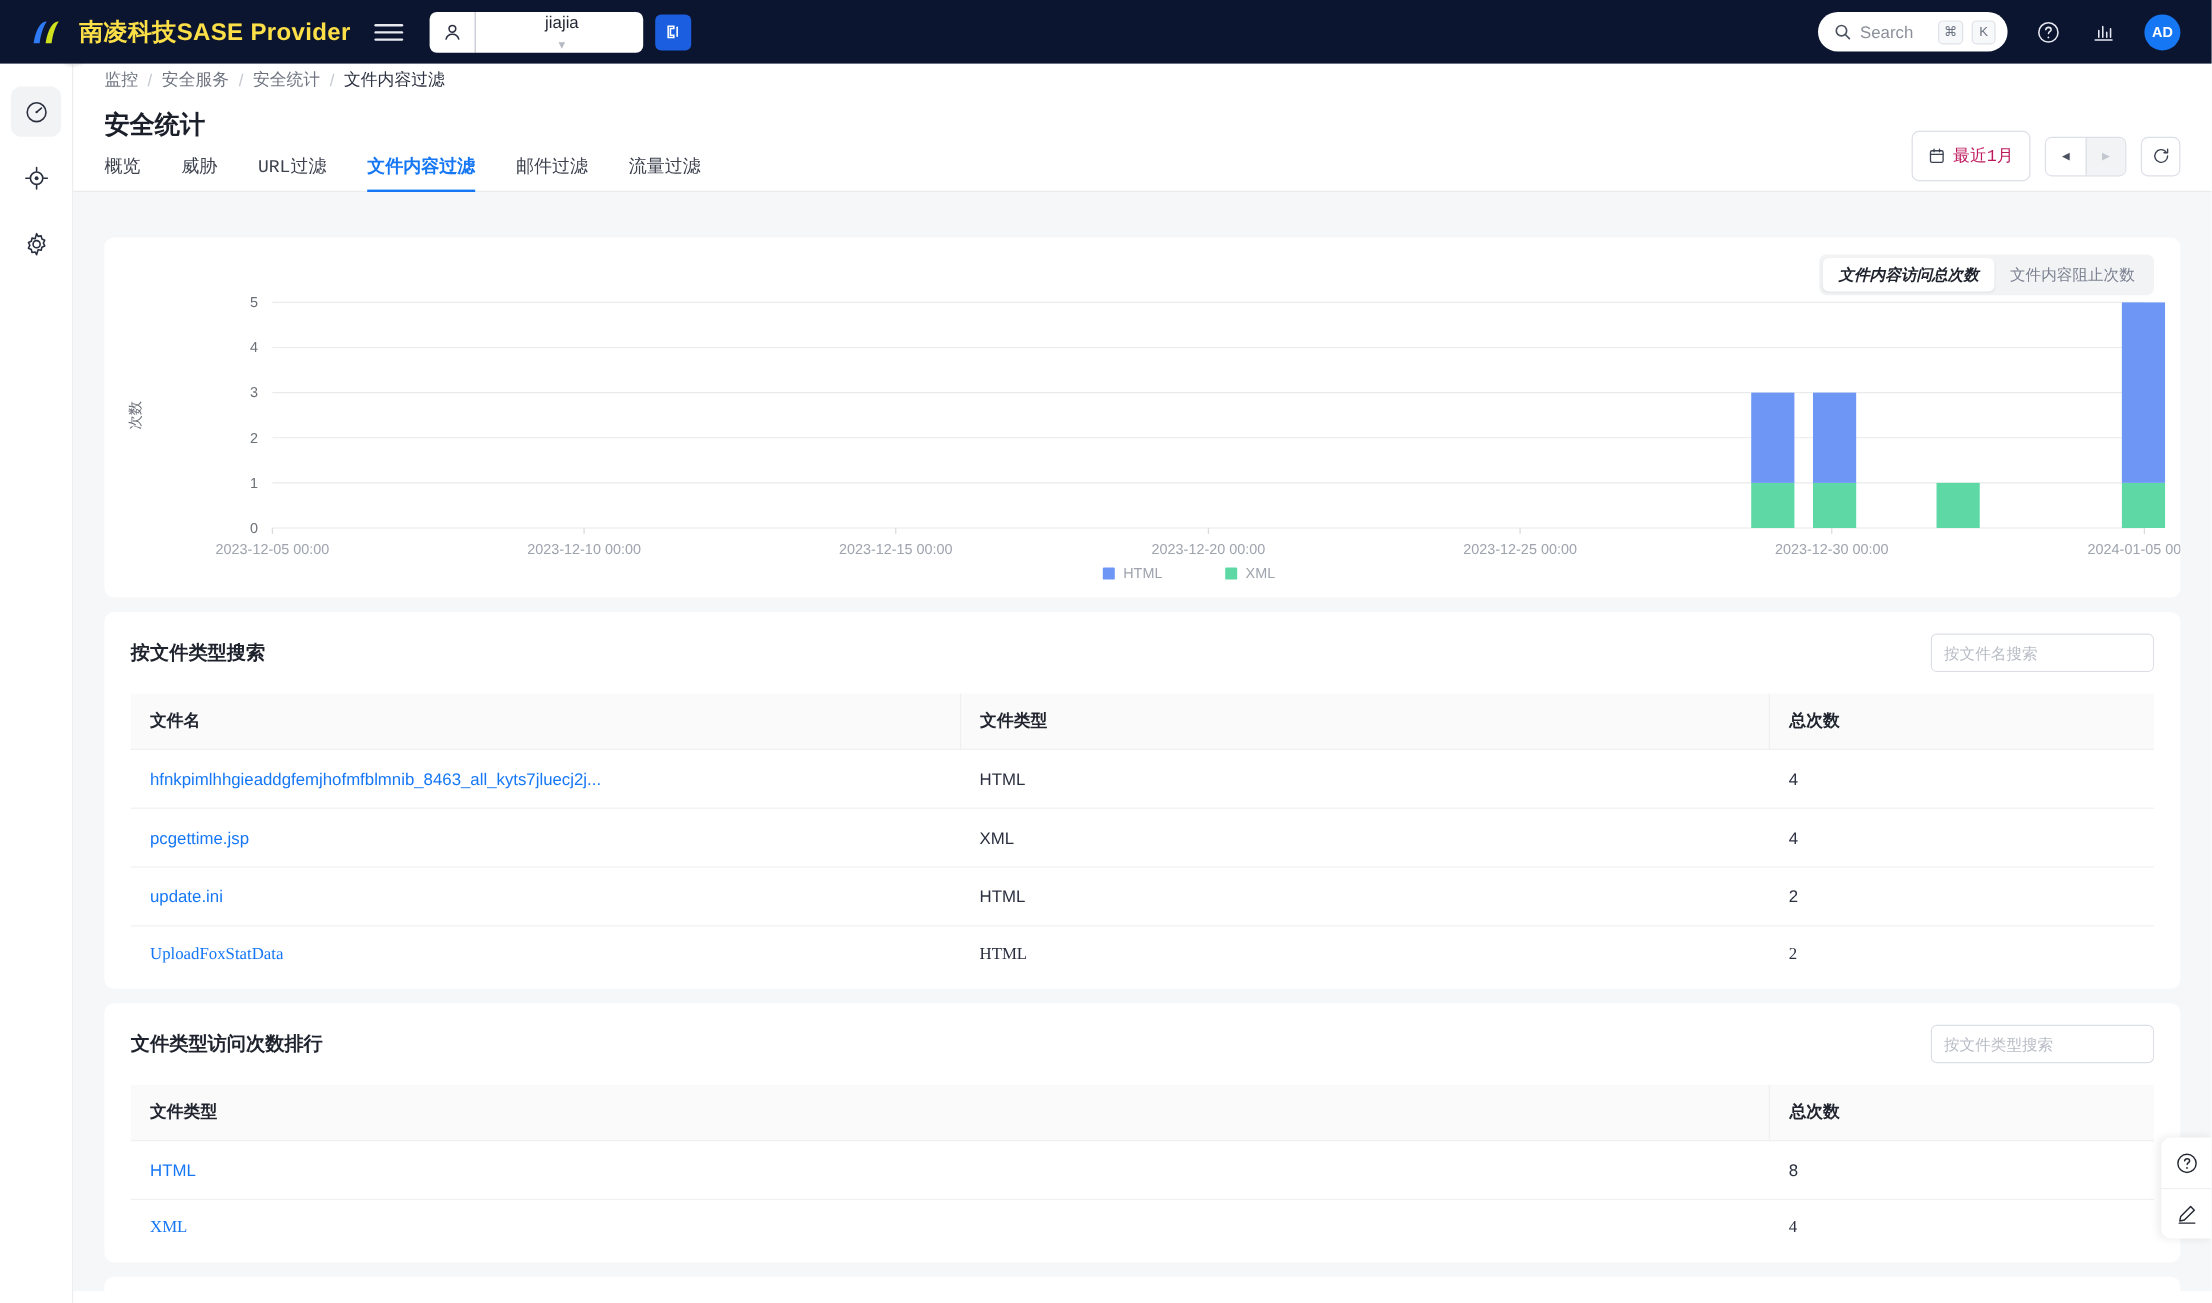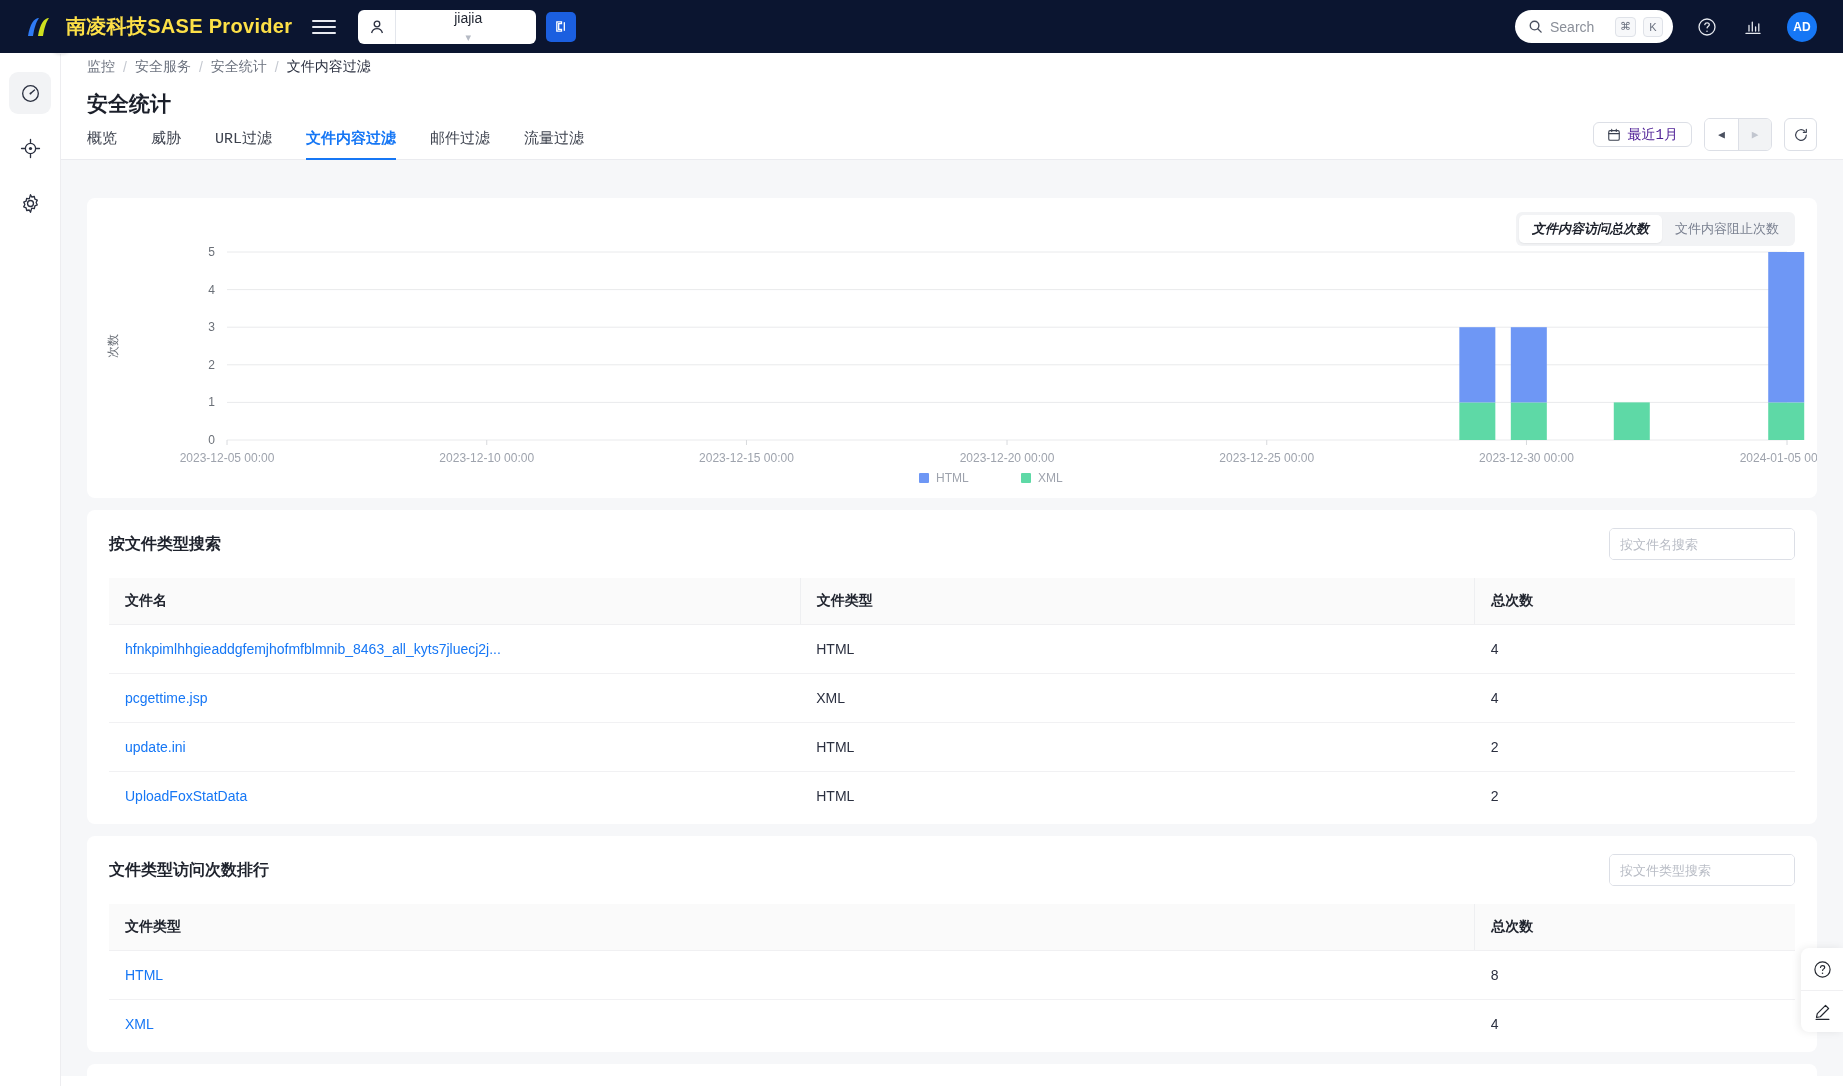--- a/index.html
+++ b/index.html
@@ -115,23 +115,23 @@
     font-size: 15px; color: #3d424e; padding-bottom: 11px; cursor: pointer; position: relative;
   }
   .tab.active { color: #1677f5; font-weight: 600; }
   .tab.active::after {
     content: ""; position: absolute; left: 0; right: 0; bottom: -1px; height: 2px; background: #1677f5;
   }
   .range-controls {
     position: absolute; right: 26px; bottom: 8px; display: flex; align-items: center; gap: 12px;
   }
   .btn-outline {
-    height: 25px; border: 1px solid #dcdfe6; border-radius: 6px; background: #fff;
+    height: 42px; border: 1px solid #dcdfe6; border-radius: 6px; background: #fff;
     display: flex; align-items: center; gap: 7px; padding: 0 13px;
-    font-size: 14px; color: #4c1d95; cursor: pointer; text-align: center;
+    font-size: 14px; color: #be185d; cursor: pointer; text-align: center;
   }
   .seg { display: flex; border: 1px solid #dcdfe6; border-radius: 6px; overflow: hidden; height: 33px; }
   .seg > div {
     width: 33px; display: flex; align-items: center; justify-content: center; cursor: pointer;
     font-size: 11px; color: #4b5160; background: #fff;
   }
   .seg > div + div { border-left: 1px solid #dcdfe6; }
   .seg > div.disabled { background: #f2f3f5; color: #c2c6cf; cursor: not-allowed; }
   .icon-square {
     width: 33px; height: 33px; border: 1px solid #dcdfe6; border-radius: 6px; background: #fff;
@@ -169,21 +169,21 @@
   .searchbox input::placeholder { color: #b8bcc5; }
   table { width: 100%; border-collapse: collapse; }
   thead th {
     background: #fafafa; text-align: left; font-size: 14px; font-weight: 700; color: #21252f;
     padding: 14px 16px; border-bottom: 1px solid #f0f0f2;
   }
   thead th + th { border-left: 1px solid #eeeff1; }
   tbody td {
     font-size: 14px; color: #2b3040; padding: 16px 16px; border-bottom: 1px solid #f1f1f3;
   }
-  tbody tr:last-child td { border-bottom: 0; }
+  tbody tr:last-child td { border-bottom: 0; font-family: Liberation Serif, serif; }
   .lnk { color: #1677f5; cursor: pointer; }
   .ellipsis { display: inline-block; max-width: 400px; overflow: hidden; text-overflow: ellipsis; white-space: nowrap; vertical-align: bottom; }
 
   
   .dock {
     position: absolute; right: 0; top: 905px; width: 42px;
     background: #fff; border-radius: 8px 0 0 8px; box-shadow: -2px 0 8px rgba(0,0,0,.08);
     z-index: 50;
   }
   .dock > div { height: 42px; display: flex; align-items: center; justify-content: center; cursor: pointer; }

